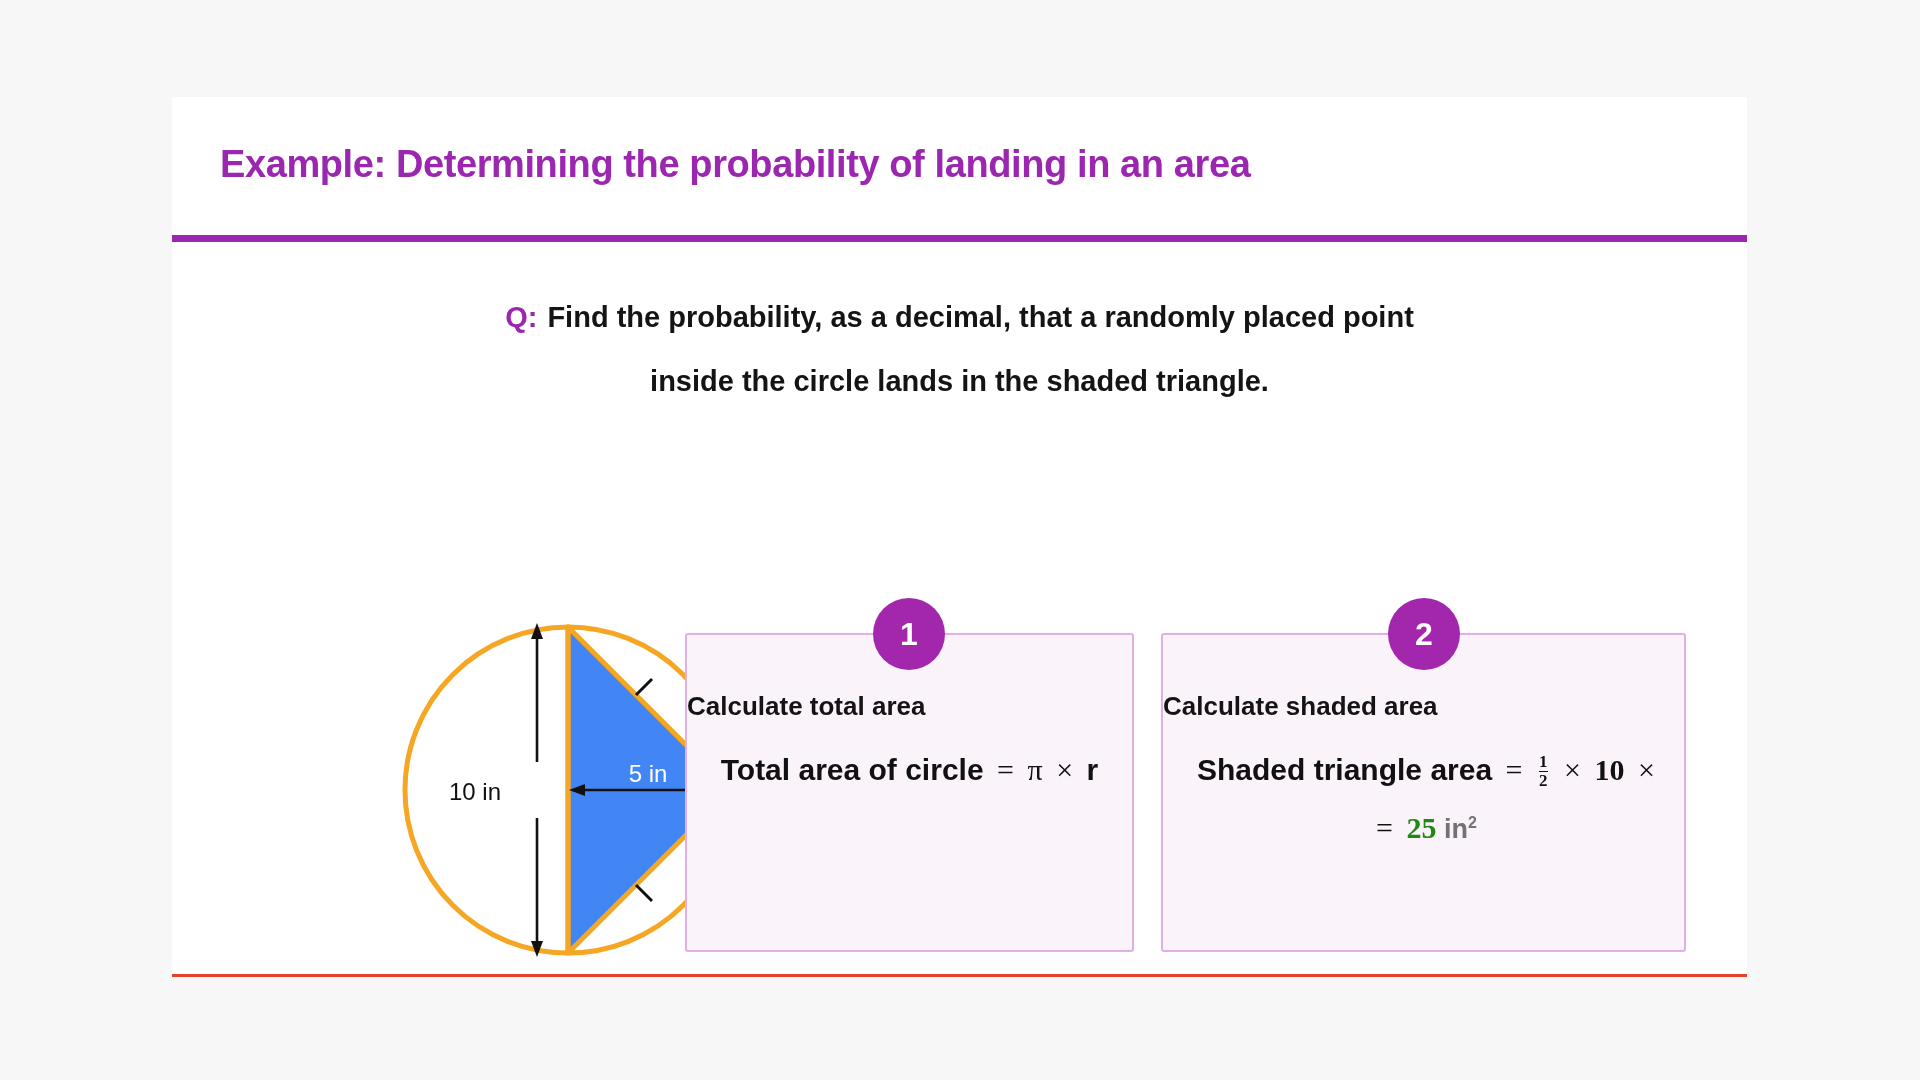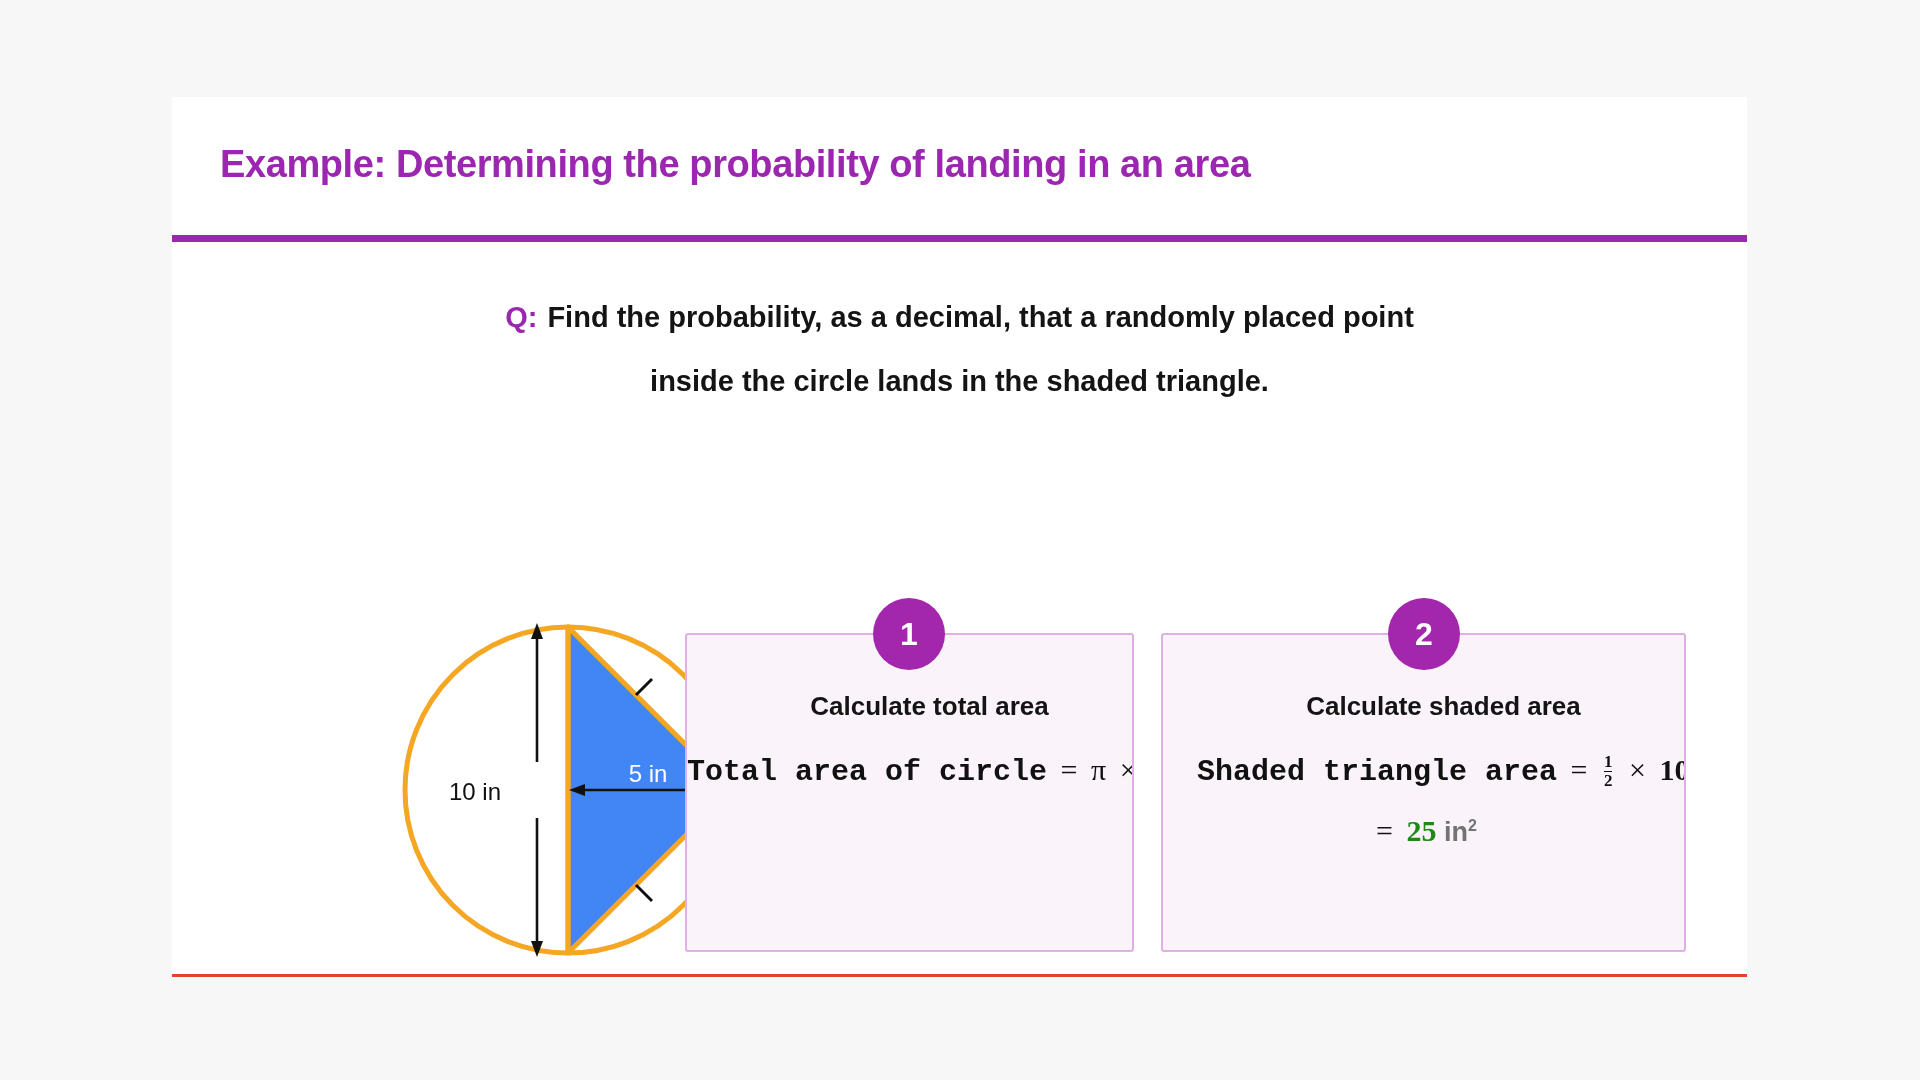--- a/index.html
+++ b/index.html
@@ -107,26 +107,25 @@
     z-index: 5;
   }
   #step-badge-1 { left: 701px; top: 501px; }
   #step-badge-2 { left: 1216px; top: 501px; }
 
   .card-heading {
     position: absolute;
     top: 56px;
     left: 0;
     width: 100%;
-    text-align: center;
+    text-align: left;
     font-size: 26px;
     font-weight: bold;
     color: #141414;
     white-space: nowrap;
-    padding-left: 20px;
   }
 
   .math-rows {
     position: absolute;
     top: 108px;
     left: 0;
     width: 100%;
   }
   .math-row {
     text-align: center;
@@ -134,21 +133,21 @@
     font-size: 30px;
     color: #111111;
     line-height: 53px;
     white-space: nowrap;
   }
   .math-row.overflow-row {
     padding-left: 18px;
     text-align: left;
     margin-left: 16px;
   }
-  .mserif { font-family: Liberation Mono, monospace; font-weight: bold; }
+  .mserif { font-family: Liberation Sans, sans-serif; font-weight: bold; }
   .mnum { font-family: "Liberation Serif", serif; font-weight: bold; text-align: center; }
   .op { font-family: "Liberation Serif", serif; font-weight: normal; margin: 0 6px; }
   .pi { font-family: "Liberation Serif", serif; font-style: normal; }
   .accent-purple { color: #9B27B0; font-weight: bold; }
   .accent-green { color: #1E8A14; font-weight: bold; }
   .unit {
     font-family: Liberation Sans, sans-serif;
     font-weight: bold;
     color: #737373;
     font-size: 27px;

